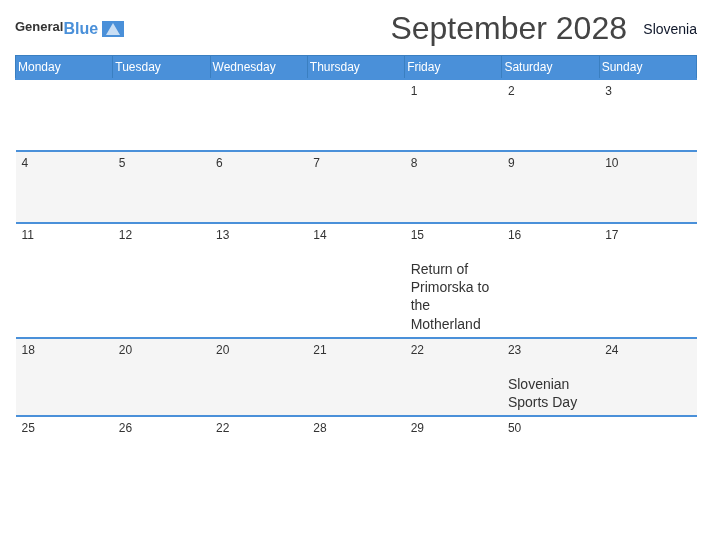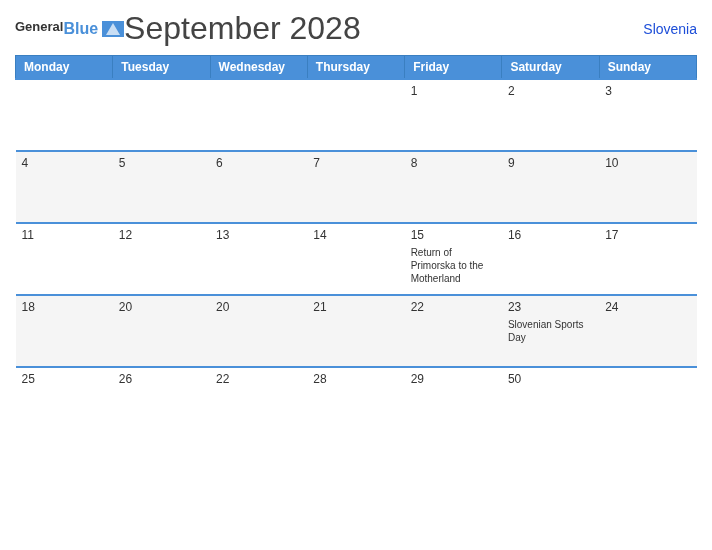--- a/index.html
+++ b/index.html
@@ -38,39 +38,39 @@
       color: #4a90d9;
     }
     .logo-flag {
       width: 22px;
       height: 16px;
     }
     .title {
       font-size: 32px;
       color: #444;
       font-weight: normal;
-      text-align: left;
+      text-align: right;
       flex: 1;
     }
     .country {
       font-size: 14px;
-      color: #1d4ed8;
+      color: #0f172a;
       min-width: 70px;
       text-align: right;
     }
     .calendar {
       width: 100%;
       border-collapse: collapse;
     }
     .calendar th {
       background: #4a90d9;
       color: #fff;
       font-size: 12px;
-      font-weight: bold;
-      padding: 4px 8px;
+      font-weight: normal;
+      padding: 4px 2px;
       text-align: left;
       border: 1px solid #3a7fc1;
     }
     .calendar td {
       width: 14.28%;
       vertical-align: top;
       padding: 4px 6px;
       font-size: 12px;
       color: #333;
       border-top: 2px solid #4a90d9;
@@ -79,23 +79,23 @@
     }
     .calendar tr:nth-child(even) td {
       background: #f5f5f5;
     }
     .day-num {
       font-size: 12px;
       font-weight: normal;
       display: block;
     }
     .event-text {
-      font-size: 10px;
+      font-size: 14px;
       color: #333;
-      margin-top: 4px;
+      margin-top: 18px;
       line-height: 1.3;
     }
     .empty-cell {
       background: #f5f5f5;
     }
   </style>
 </head>
 <body>
 
 <div class="page">

